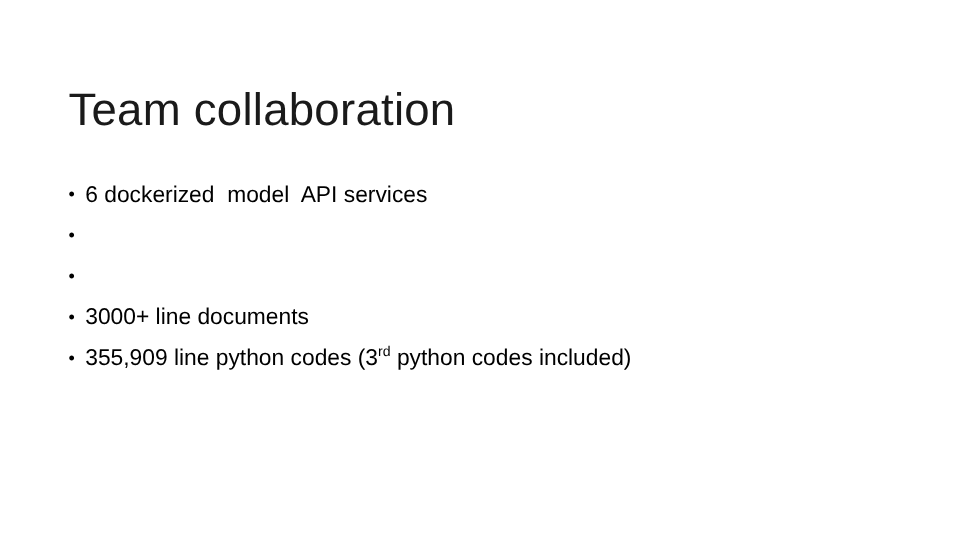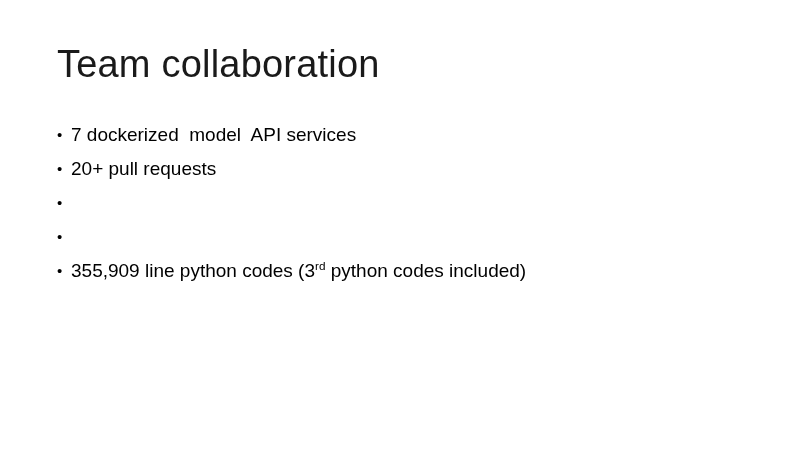--- a/index.html
+++ b/index.html
@@ -12,20 +12,21 @@
     background: #ffffff;
     font-family: "Liberation Sans", sans-serif;
     overflow: hidden;
   }
   .slide {
     position: relative;
     width: 800px;
     height: 378px;
     background: #ffffff;
     box-sizing: border-box;
+    margin-top: 28px;
   }
   .slide-title {
     position: absolute;
     left: 57px;
     top: 43px;
     font-family: "Liberation Sans", sans-serif;
     font-size: 38px;
     font-weight: 300;
     color: #1a1a1a;
     letter-spacing: 0.2px;
@@ -73,36 +74,36 @@
 <body>
 
 <div class="slide">
 
   <div class="slide-title">Team collaboration</div>
 
   <ul class="bullet-list">
 
     <li class="bullet-item">
       <span class="bullet-marker">•</span>
-      <span class="bullet-text"><span>7 dockerized  model  API services</span></span>
-    </li>
-
-    <li class="bullet-item">
-      <span class="bullet-marker">•</span>
-      <span class="bullet-text"><span>20+ pull requests</span></span>
+      <span class="bullet-text"><span>6 dockerized  model  API services</span></span>
     </li>
 
     <li class="bullet-item">
       <span class="bullet-marker">•</span>
     </li>
 
     <li class="bullet-item">
       <span class="bullet-marker">•</span>
     </li>
 
     <li class="bullet-item">
       <span class="bullet-marker">•</span>
+      <span class="bullet-text"><span>3000+ line documents</span></span>
+    </li>
+
+    <li class="bullet-item">
+      <span class="bullet-marker">•</span>
       <span class="bullet-text"><span>355,909 line python codes (3</span><sup>rd</sup><span> python codes included)</span></span>
     </li>
 
   </ul>
 
 </div>
 
 </body></html>

